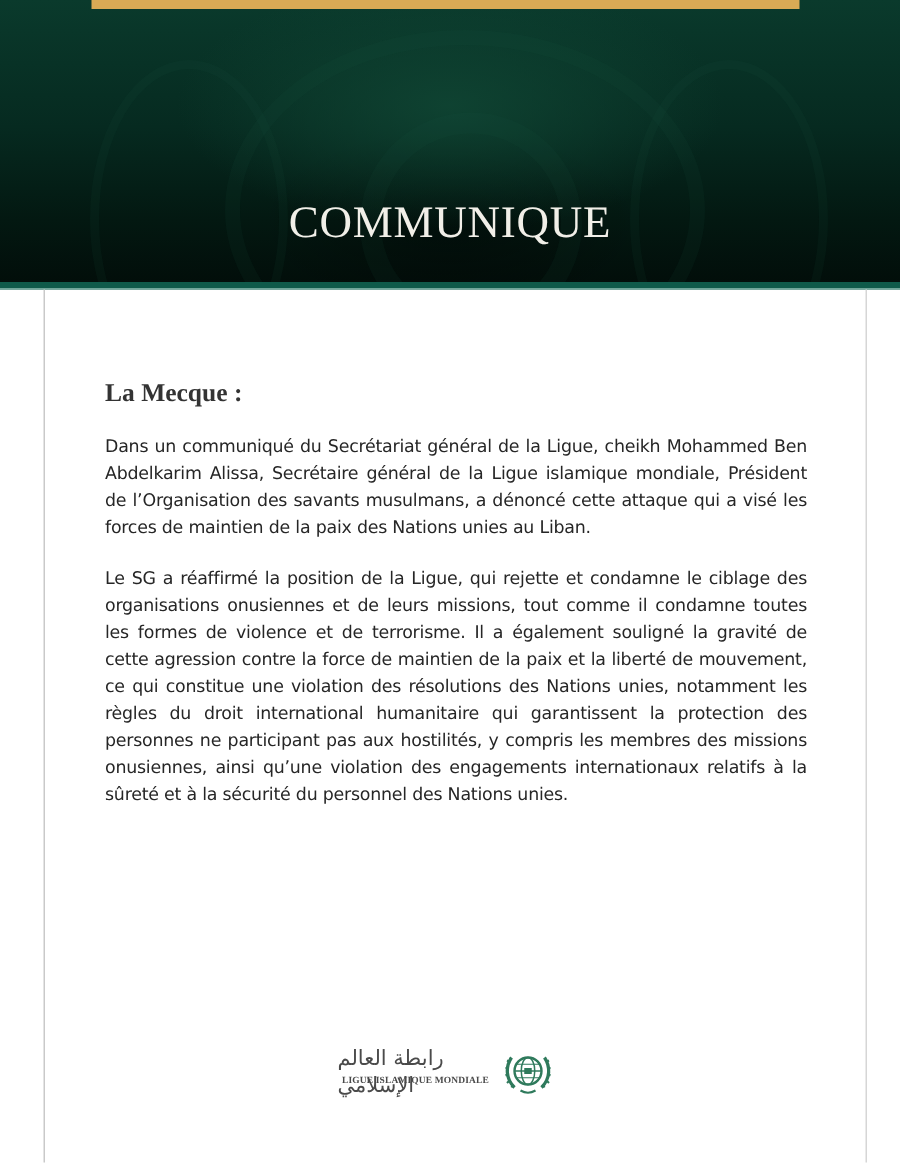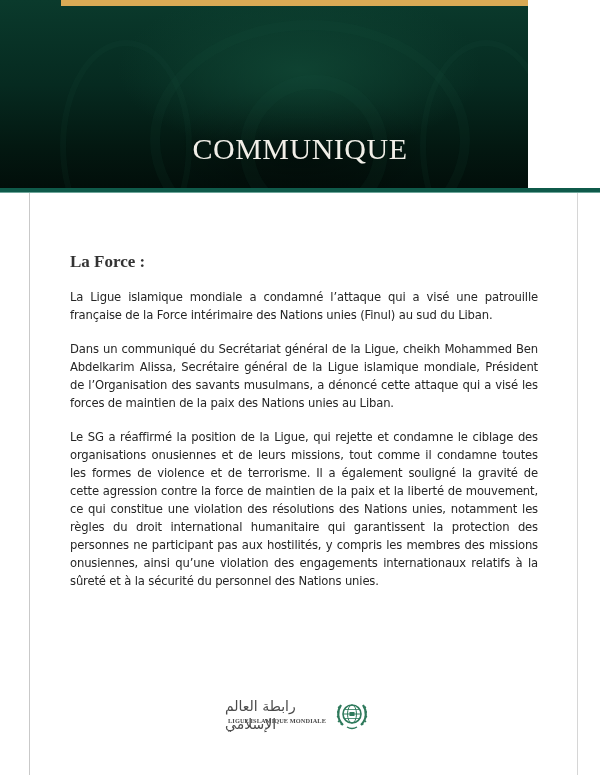--- a/index.html
+++ b/index.html
@@ -10,21 +10,21 @@
     body {
       width: 600px;
       height: 775px;
       position: relative;
       overflow: hidden;
       font-family: "DejaVu Sans", sans-serif;
     }
     .header {
       position: absolute;
       left: 0; top: 0;
-      width: 528px; height: 188px;
+      width: 600px; height: 188px;
       background:
         radial-gradient(ellipse 260px 120px at 300px 70px, rgba(16,70,52,0.85), rgba(0,0,0,0) 70%),
         radial-gradient(ellipse 160px 80px at 300px 150px, rgba(0,0,0,0.35), rgba(0,0,0,0) 80%),
         linear-gradient(180deg, #0a3a2c 0%, #062a20 45%, #031811 78%, #020e0a 100%);
       overflow: hidden;
     }
     .header .ghost {
       position: absolute;
       border-radius: 50%;
       border: 10px solid rgba(30,90,70,0.10);
@@ -136,22 +136,21 @@
   <div class="ghost" style="left:420px;top:40px;width:120px;height:200px;border-width:6px;"></div>
   <div class="gold-bar"></div>
   <div class="title">COMMUNIQUE</div>
 </div>
 <div class="teal-stripe"></div>
 
 <div class="frame-left"></div>
 <div class="frame-right"></div>
 
 <div class="content">
-  <div class="dateline">La Force :</div>
-  <p class="para">La Ligue islamique mondiale a condamné l’attaque qui a visé une patrouille française de la Force intérimaire des Nations unies (Finul) au sud du Liban.</p>
+  <div class="dateline">La Mecque :</div>
   <p class="para">Dans un communiqué du Secrétariat général de la Ligue, cheikh Mohammed Ben Abdelkarim Alissa, Secrétaire général de la Ligue islamique mondiale, Président de l’Organisation des savants musulmans, a dénoncé cette attaque qui a visé les forces de maintien de la paix des Nations unies au Liban.</p>
   <p class="para">Le SG a réaffirmé la position de la Ligue, qui rejette et condamne le ciblage des organisations onusiennes et de leurs missions, tout comme il condamne toutes les formes de violence et de terrorisme. Il a également souligné la gravité de cette agression contre la force de maintien de la paix et la liberté de mouvement, ce qui constitue une violation des résolutions des Nations unies, notamment les règles du droit international humanitaire qui garantissent la protection des personnes ne participant  pas aux hostilités, y compris les membres des missions onusiennes, ainsi qu’une violation des engagements internationaux relatifs à la sûreté et à la sécurité du personnel des Nations unies.</p>
 </div>
 
 <div class="logo">
   <div class="logo-arabic">رابطة العالم الإسلامي</div>
   <div class="logo-latin">LIGUE ISLAMIQUE MONDIALE</div>
   <svg class="logo-emblem" viewBox="0 0 34 34">
     <g fill="none" stroke="#2f7a5c">
       <path d="M6 8 C2 14, 2 22, 8 28" stroke-width="2.2"></path>

